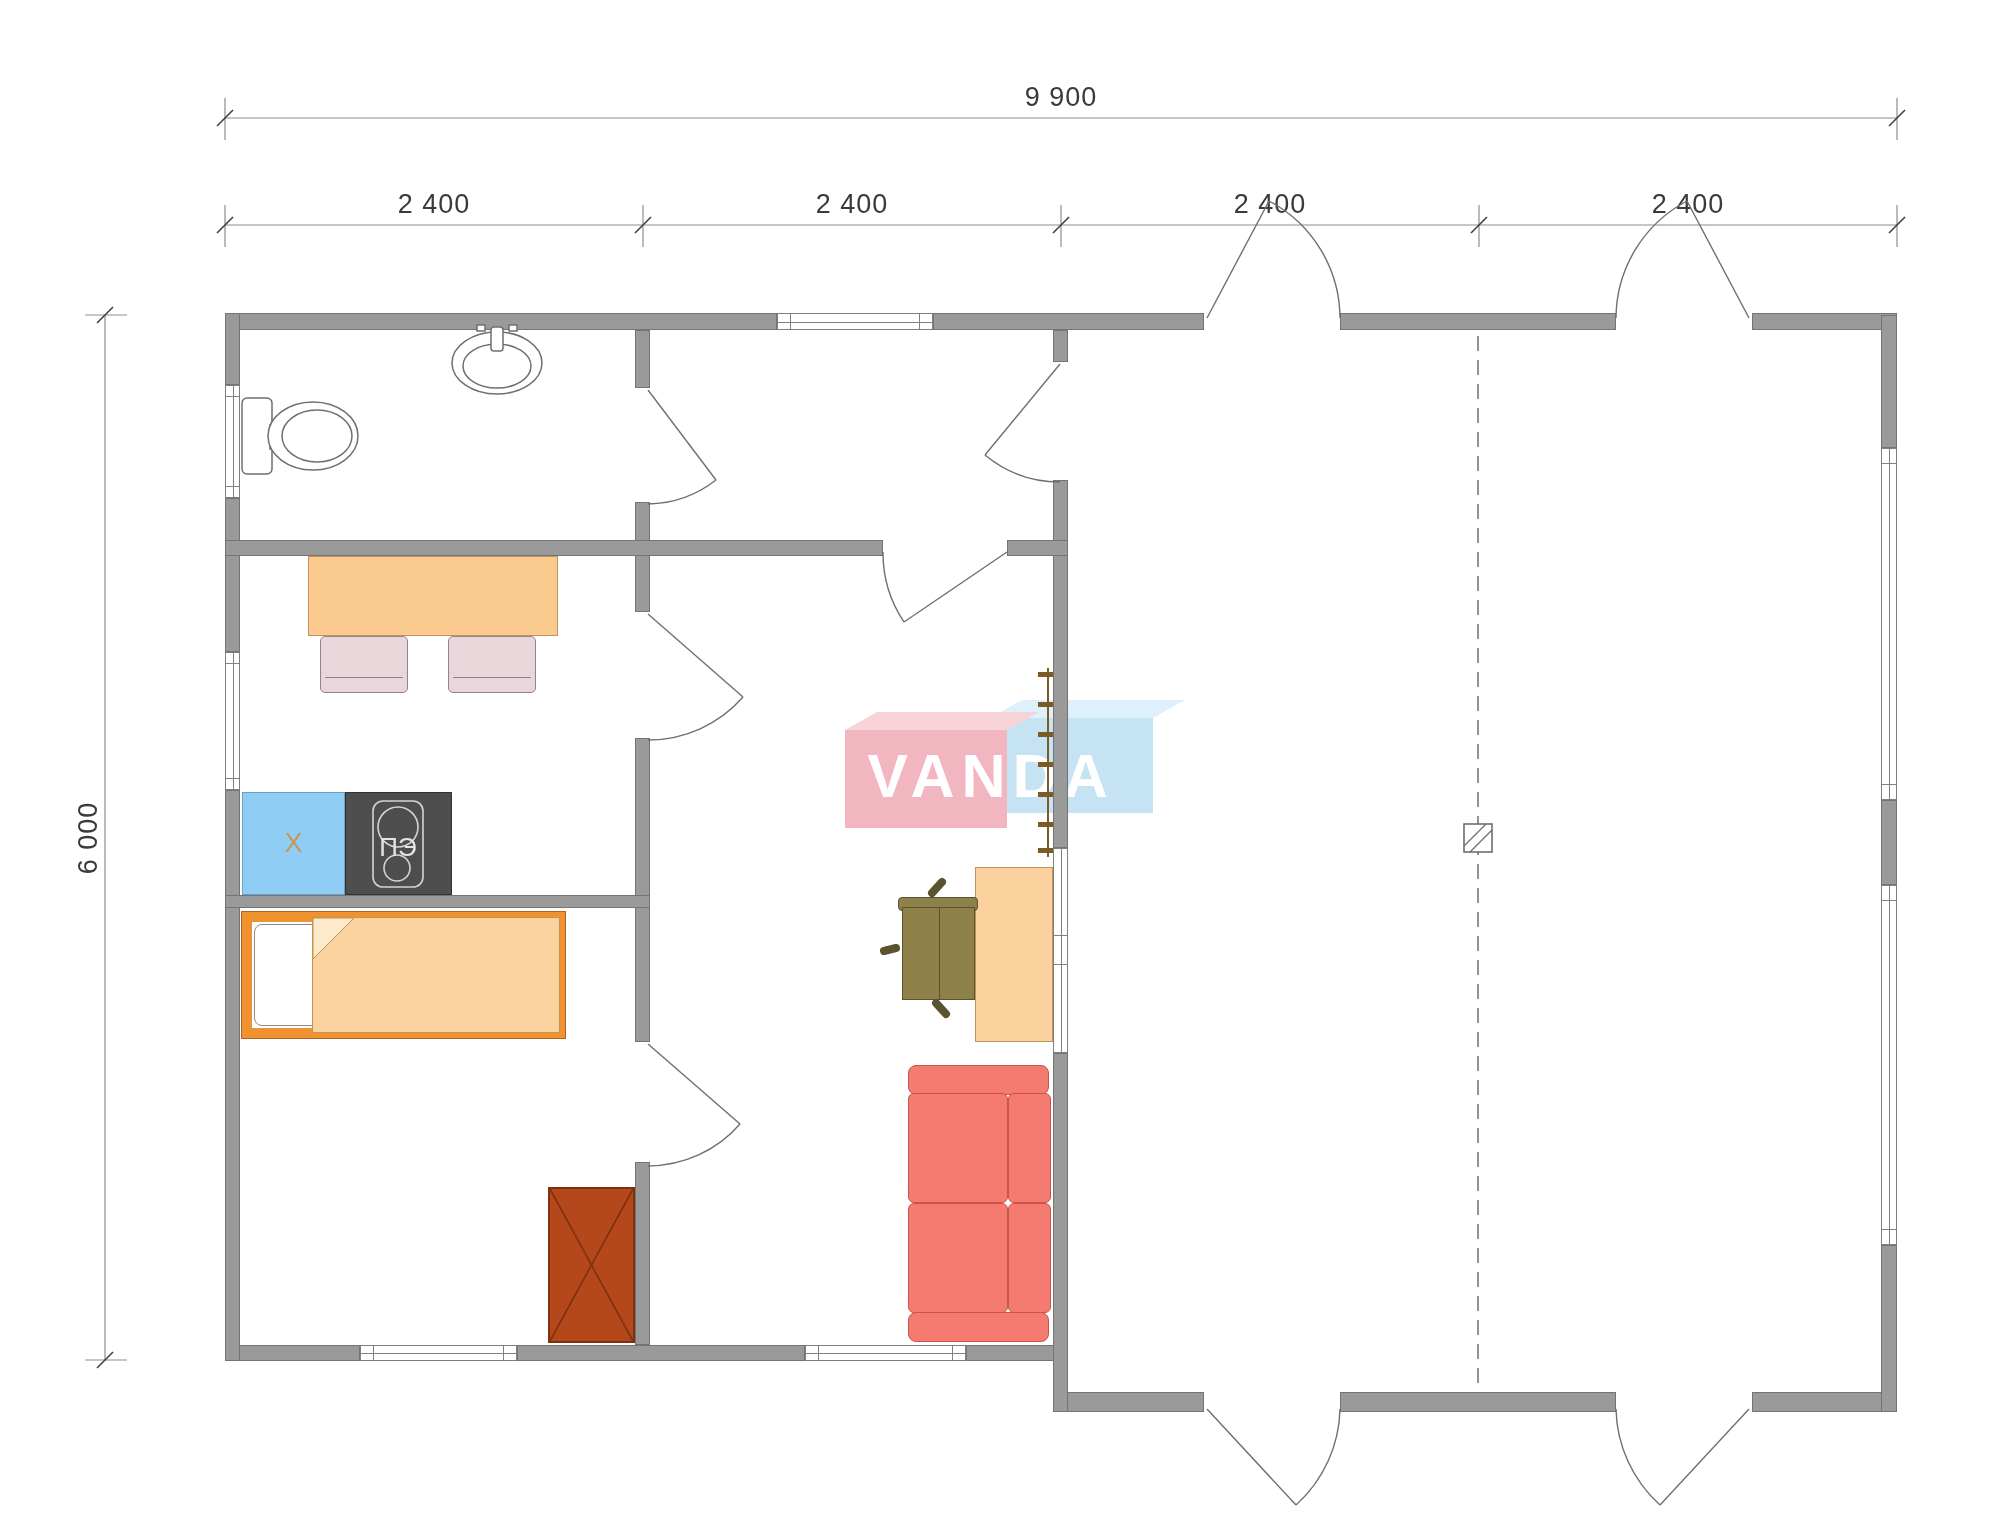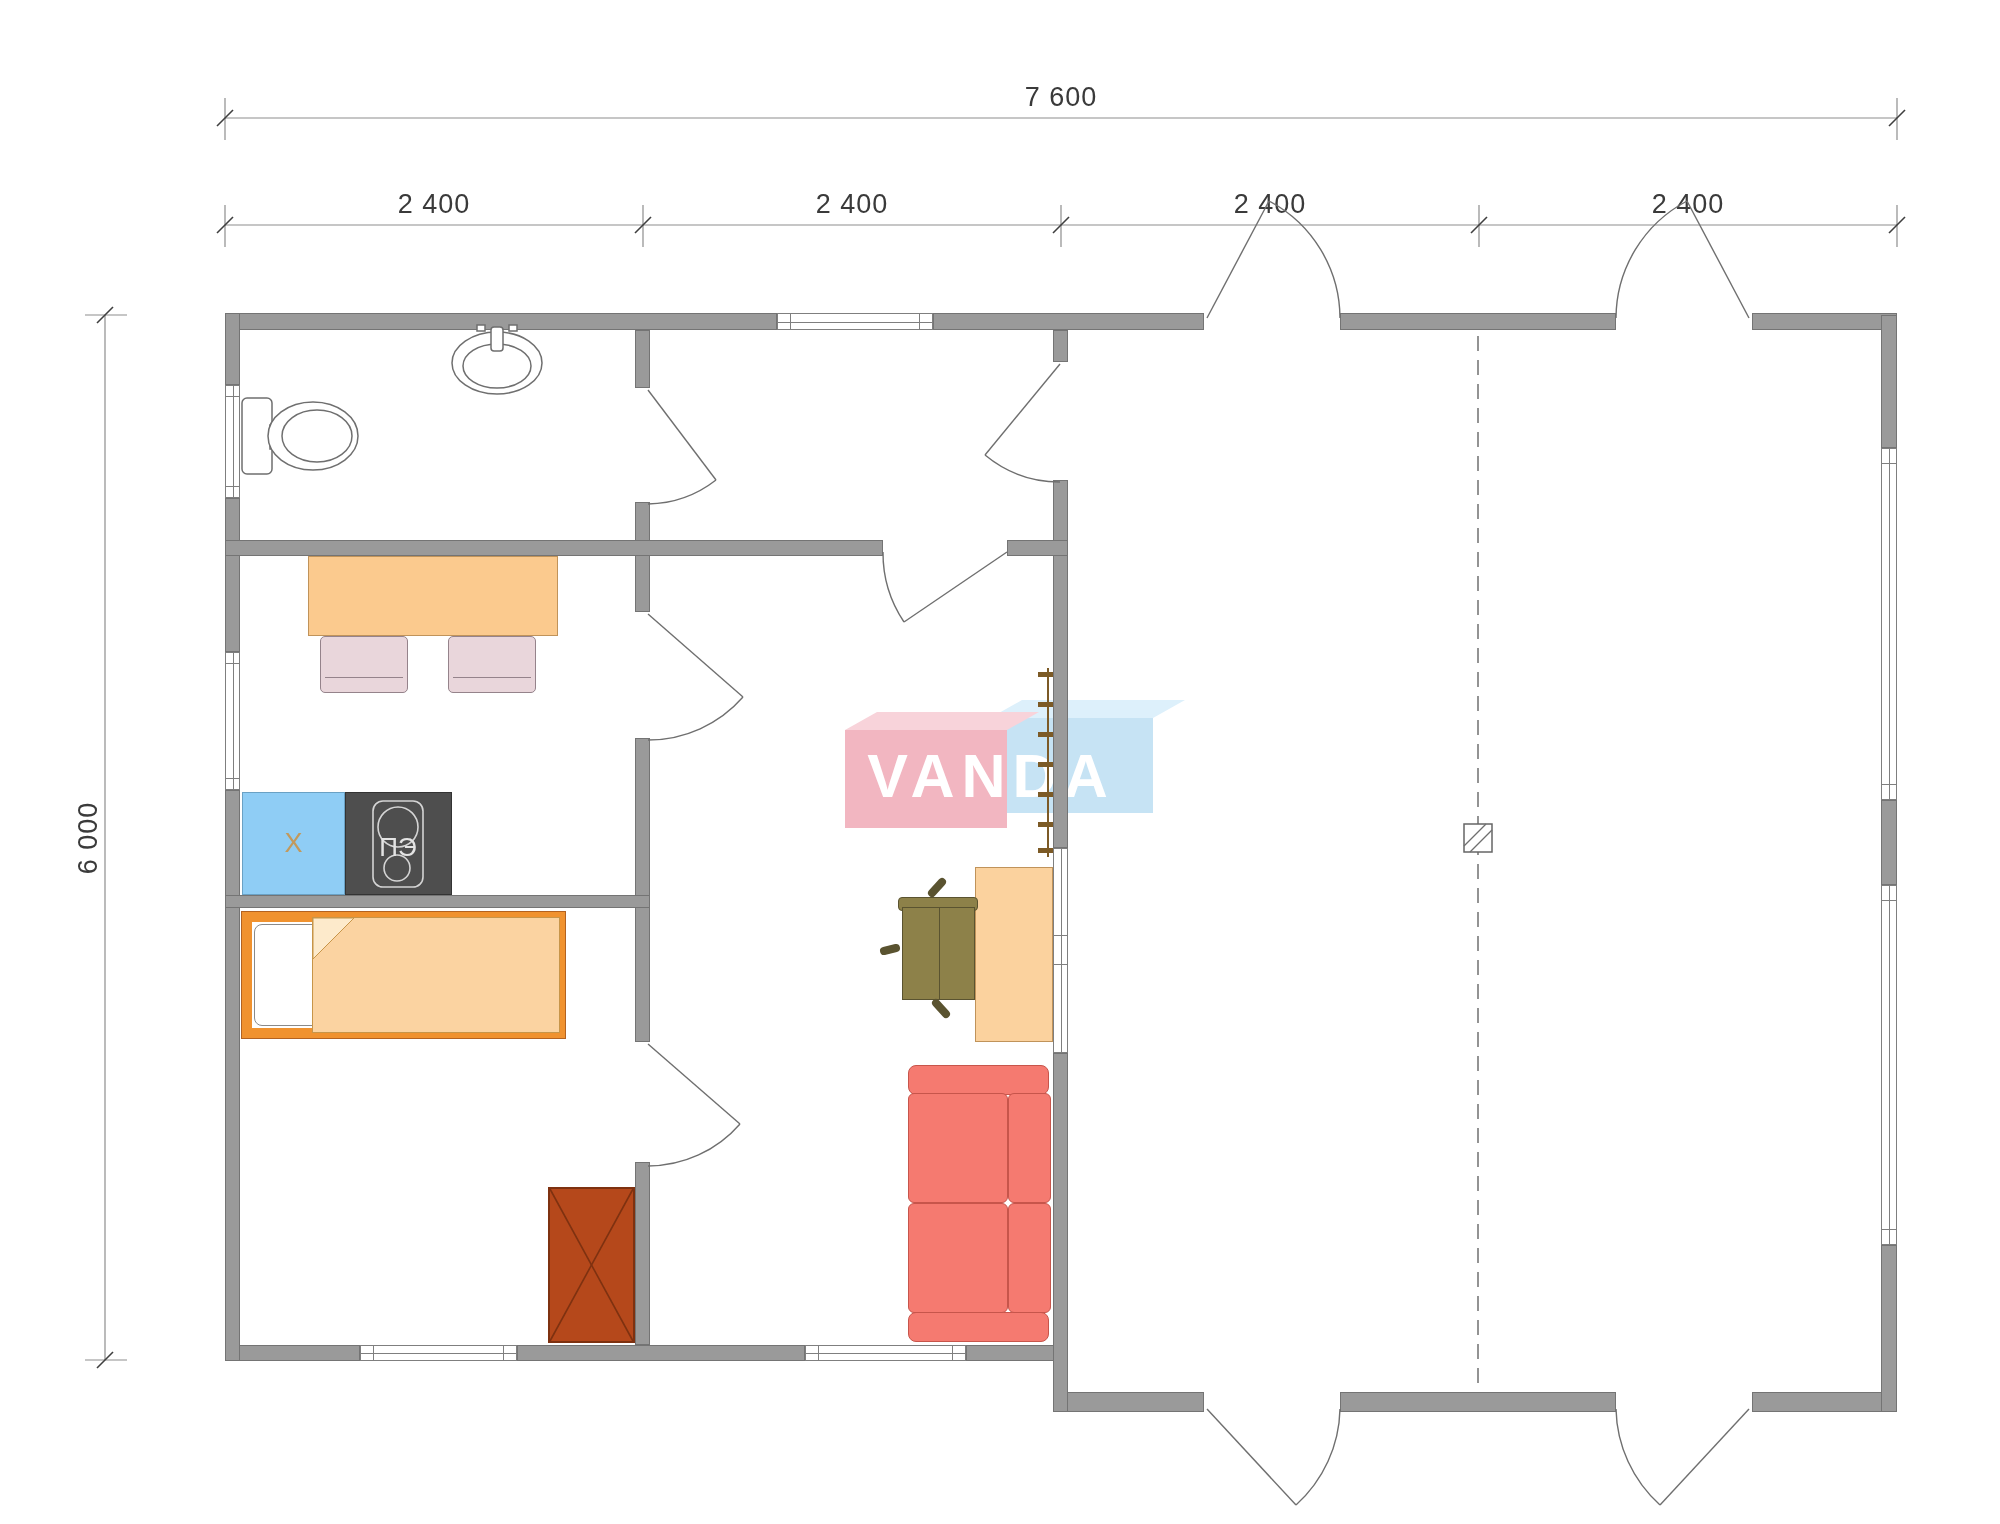--- a/index.html
+++ b/index.html
@@ -273,20 +273,20 @@
       <line class="armrest" x1="896" y1="948" x2="884" y2="951"></line>
     </g>
 
     <g>
       <polygon points="313,918 354,918 313,959" fill="#fdeacb" stroke="#c79549" stroke-width="1"></polygon>
     </g>
 
     <text x="398" y="856" text-anchor="middle" font-size="26" style="fill:var(--stoveText)">ПЭ</text>
   </svg>
 
-  <div class="dimtext" style="left:1061px;top:82px;transform:translateX(-50%);">7 600</div>
+  <div class="dimtext" style="left:1061px;top:82px;transform:translateX(-50%);">9 900</div>
   <div class="dimtext" style="left:434px;top:189px;transform:translateX(-50%);">2 400</div>
   <div class="dimtext" style="left:852px;top:189px;transform:translateX(-50%);">2 400</div>
   <div class="dimtext" style="left:1270px;top:189px;transform:translateX(-50%);">2 400</div>
   <div class="dimtext" style="left:1688px;top:189px;transform:translateX(-50%);">2 400</div>
   <div class="dimtext" style="left:88px;top:838px;transform:translate(-50%,-50%) rotate(-90deg);">6 000</div>
 
 </div>
 
 </body></html>

